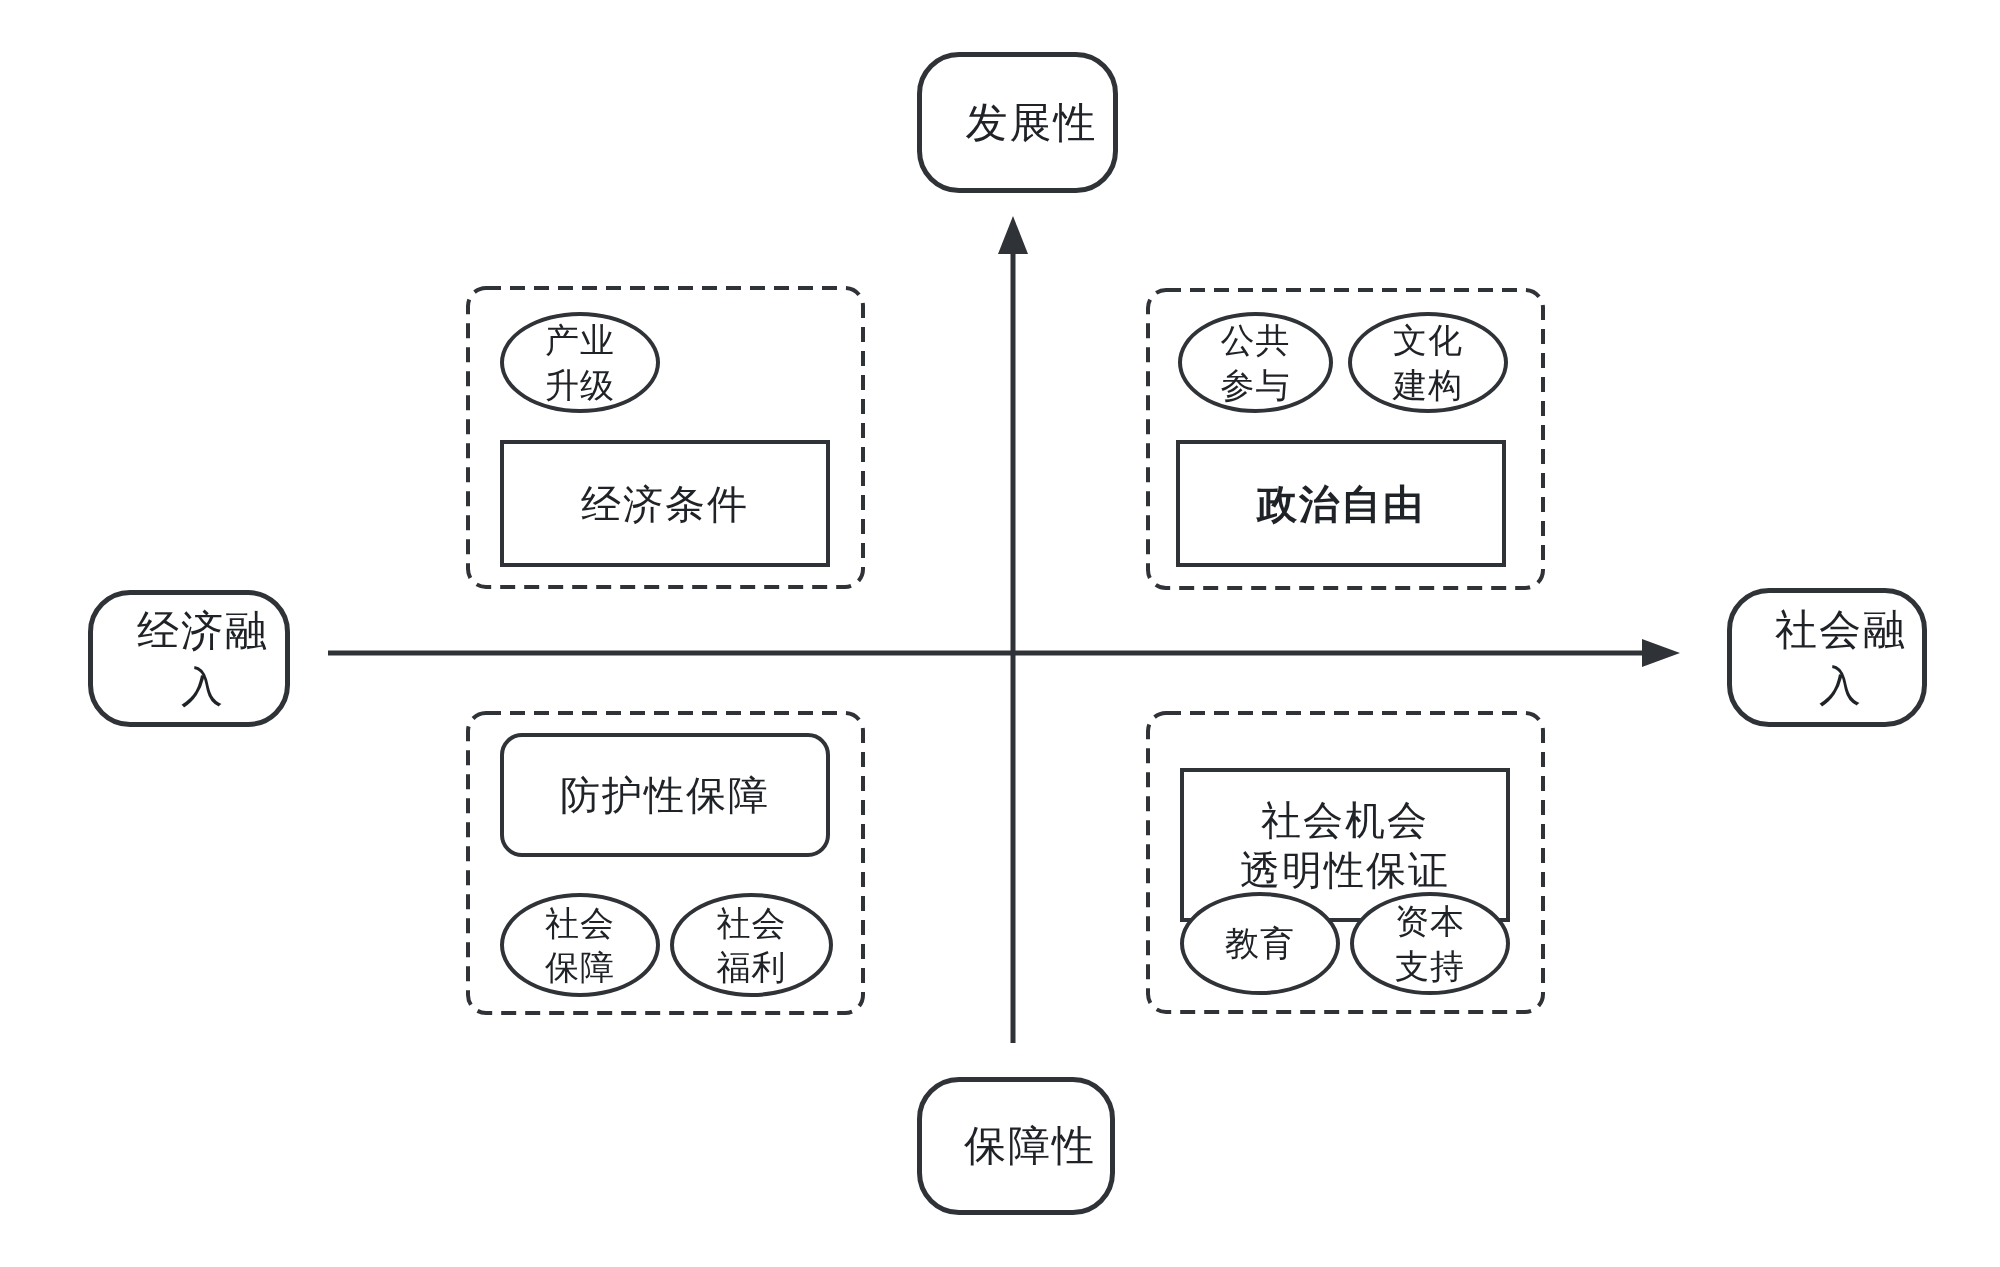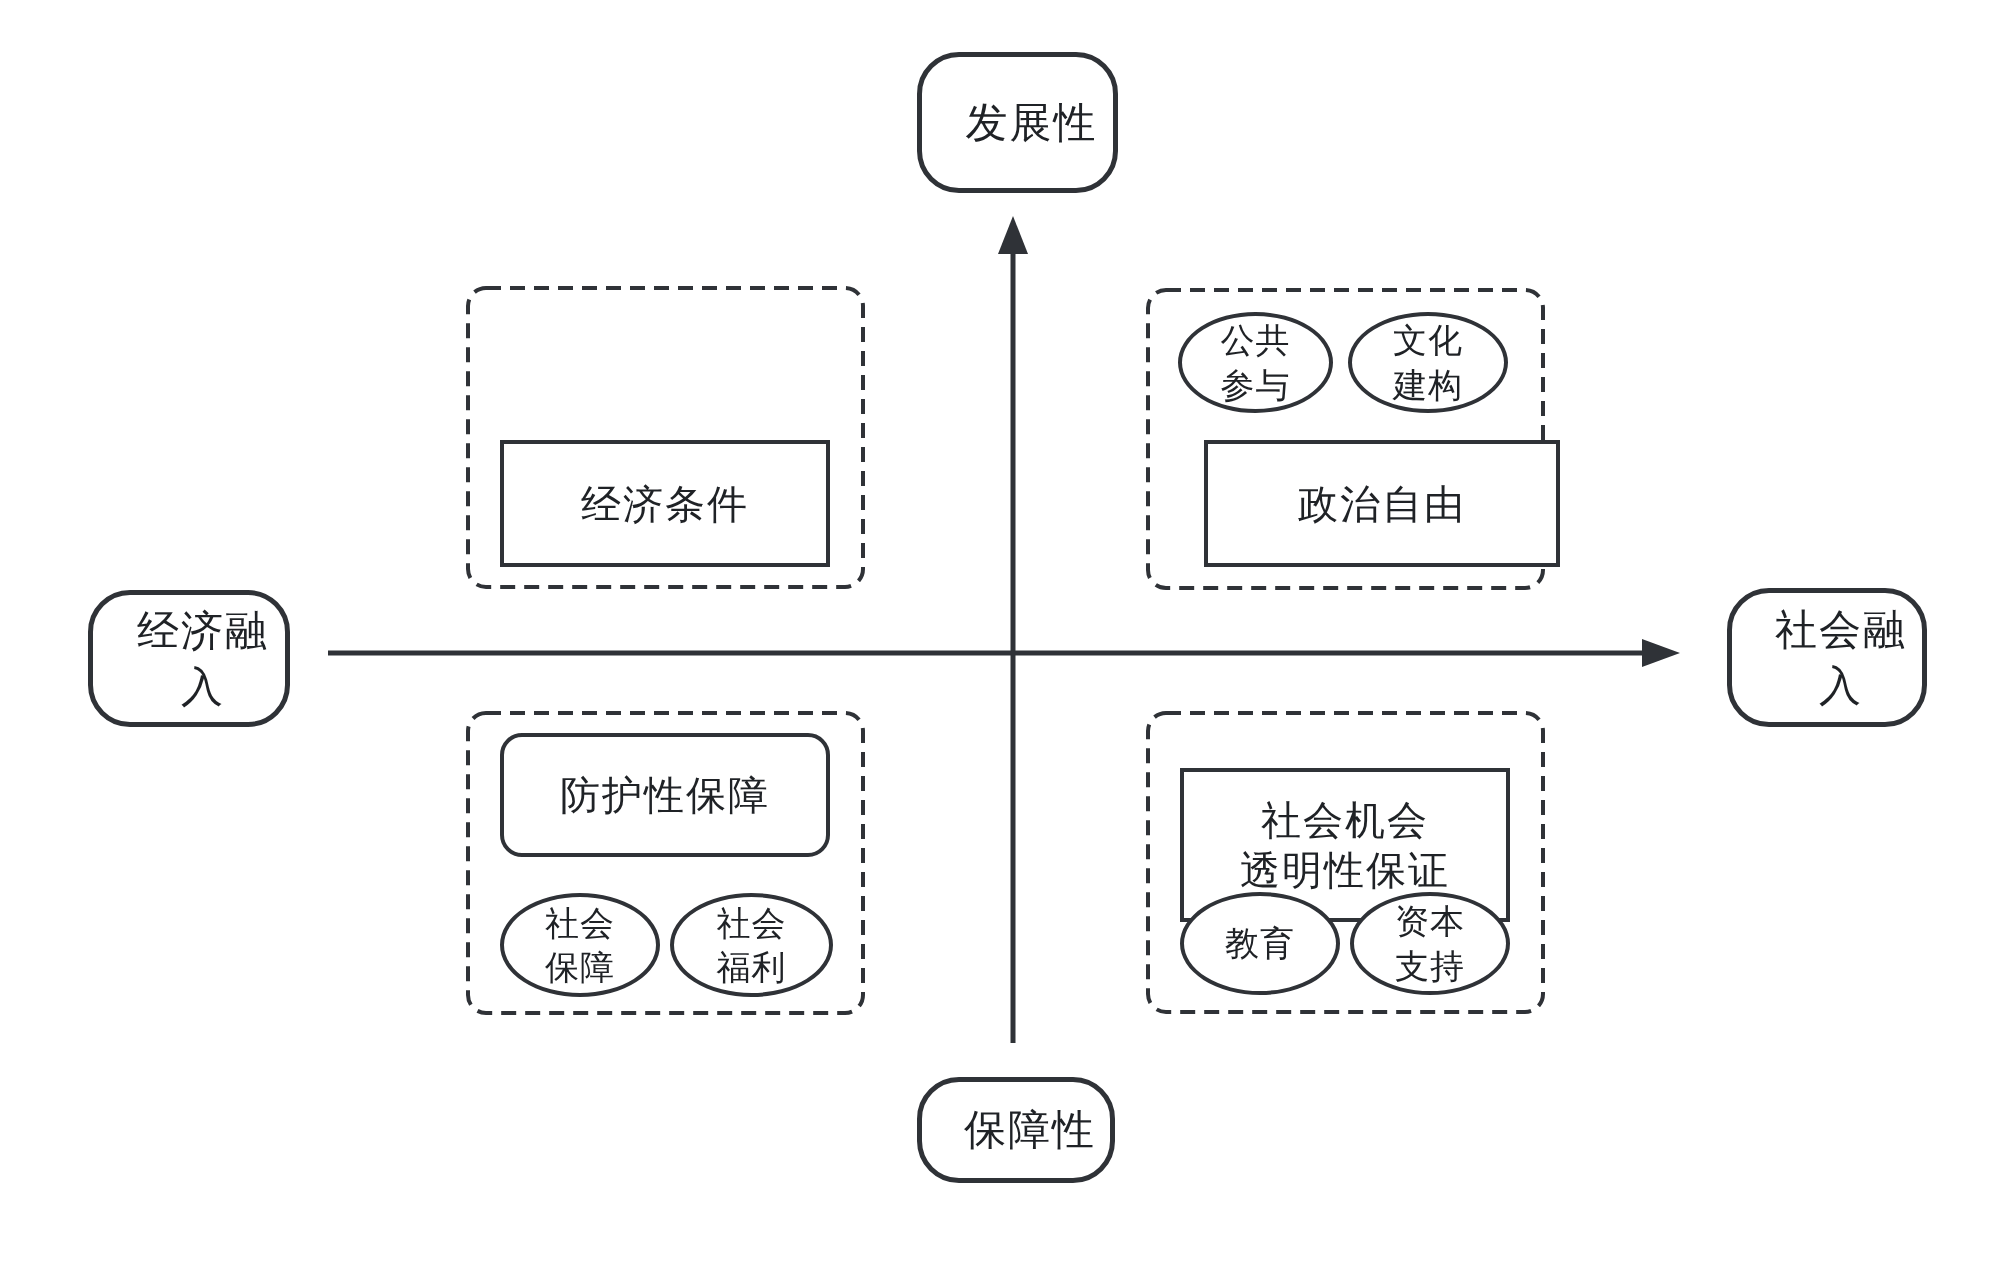--- a/index.html
+++ b/index.html
@@ -40,31 +40,33 @@
     <line x1="328" y1="653" x2="1648" y2="653" stroke-width="5" stroke="#2f3237"></line>
     <polygon points="1680,653 1642,639 1642,667" fill="#2f3237"></polygon>
 
     <rect x="468" y="288" width="395" height="299" rx="18" fill="none" stroke-width="4" stroke-dasharray="15 9" stroke="#2f3237"></rect>
     <rect x="1148" y="290" width="395" height="298" rx="18" fill="none" stroke-width="4" stroke-dasharray="15 9" stroke="#2f3237"></rect>
     <rect x="468" y="713" width="395" height="300" rx="18" fill="none" stroke-width="4" stroke-dasharray="15 9" stroke="#2f3237"></rect>
     <rect x="1148" y="713" width="395" height="299" rx="18" fill="none" stroke-width="4" stroke-dasharray="15 9" stroke="#2f3237"></rect>
   </svg>
 
   <div class="shape axis-label" style="left:917px; top:52px; width:201px; height:141px;">发展性</div>
-  <div class="shape axis-label" style="left:917px; top:1077px; width:198px; height:106px;">保障性</div>
+  <div class="shape axis-label" style="left:917px; top:1077px; width:198px; height:138px;">保障性</div>
   <div class="shape axis-label" style="left:88px; top:590px; width:202px; height:137px;">经济融入</div>
   <div class="shape axis-label" style="left:1715px; top:588px; width:200px; height:139px;margin-left:12px;">社会融入</div>
 
+  <div class="shape ellipse" style="left:500px; top:312px; width:160px; height:101px;">产业
+升级</div>
   <div class="shape inner-box" style="left:500px; top:440px; width:330px; height:127px;">经济条件</div>
 
   <div class="shape ellipse" style="left:1178px; top:312px; width:155px; height:101px;">公共
 参与</div>
   <div class="shape ellipse" style="left:1348px; top:312px; width:160px; height:101px;">文化
 建构</div>
-  <div class="shape inner-box" style="left:1204px; top:440px; width:356px; height:127px;">政治自由</div>
+  <div class="shape inner-box" style="left:1176px; top:440px; width:330px; height:127px;font-weight:bold;">政治自由</div>
 
   <div class="shape inner-box" style="left:500px; top:733px; width:330px; height:124px;border-radius:22px;">防护性保障</div>
   <div class="shape ellipse" style="left:500px; top:893px; width:160px; height:104px;">社会
 保障</div>
   <div class="shape ellipse" style="left:670px; top:893px; width:163px; height:104px;">社会
 福利</div>
 
   <div class="shape inner-box" style="left:1180px; top:732px; width:330px; height:154px;margin-top:36px;">社会机会
 透明性保证</div>
   <div class="shape ellipse" style="left:1180px; top:892px; width:160px; height:103px;">教育</div>

